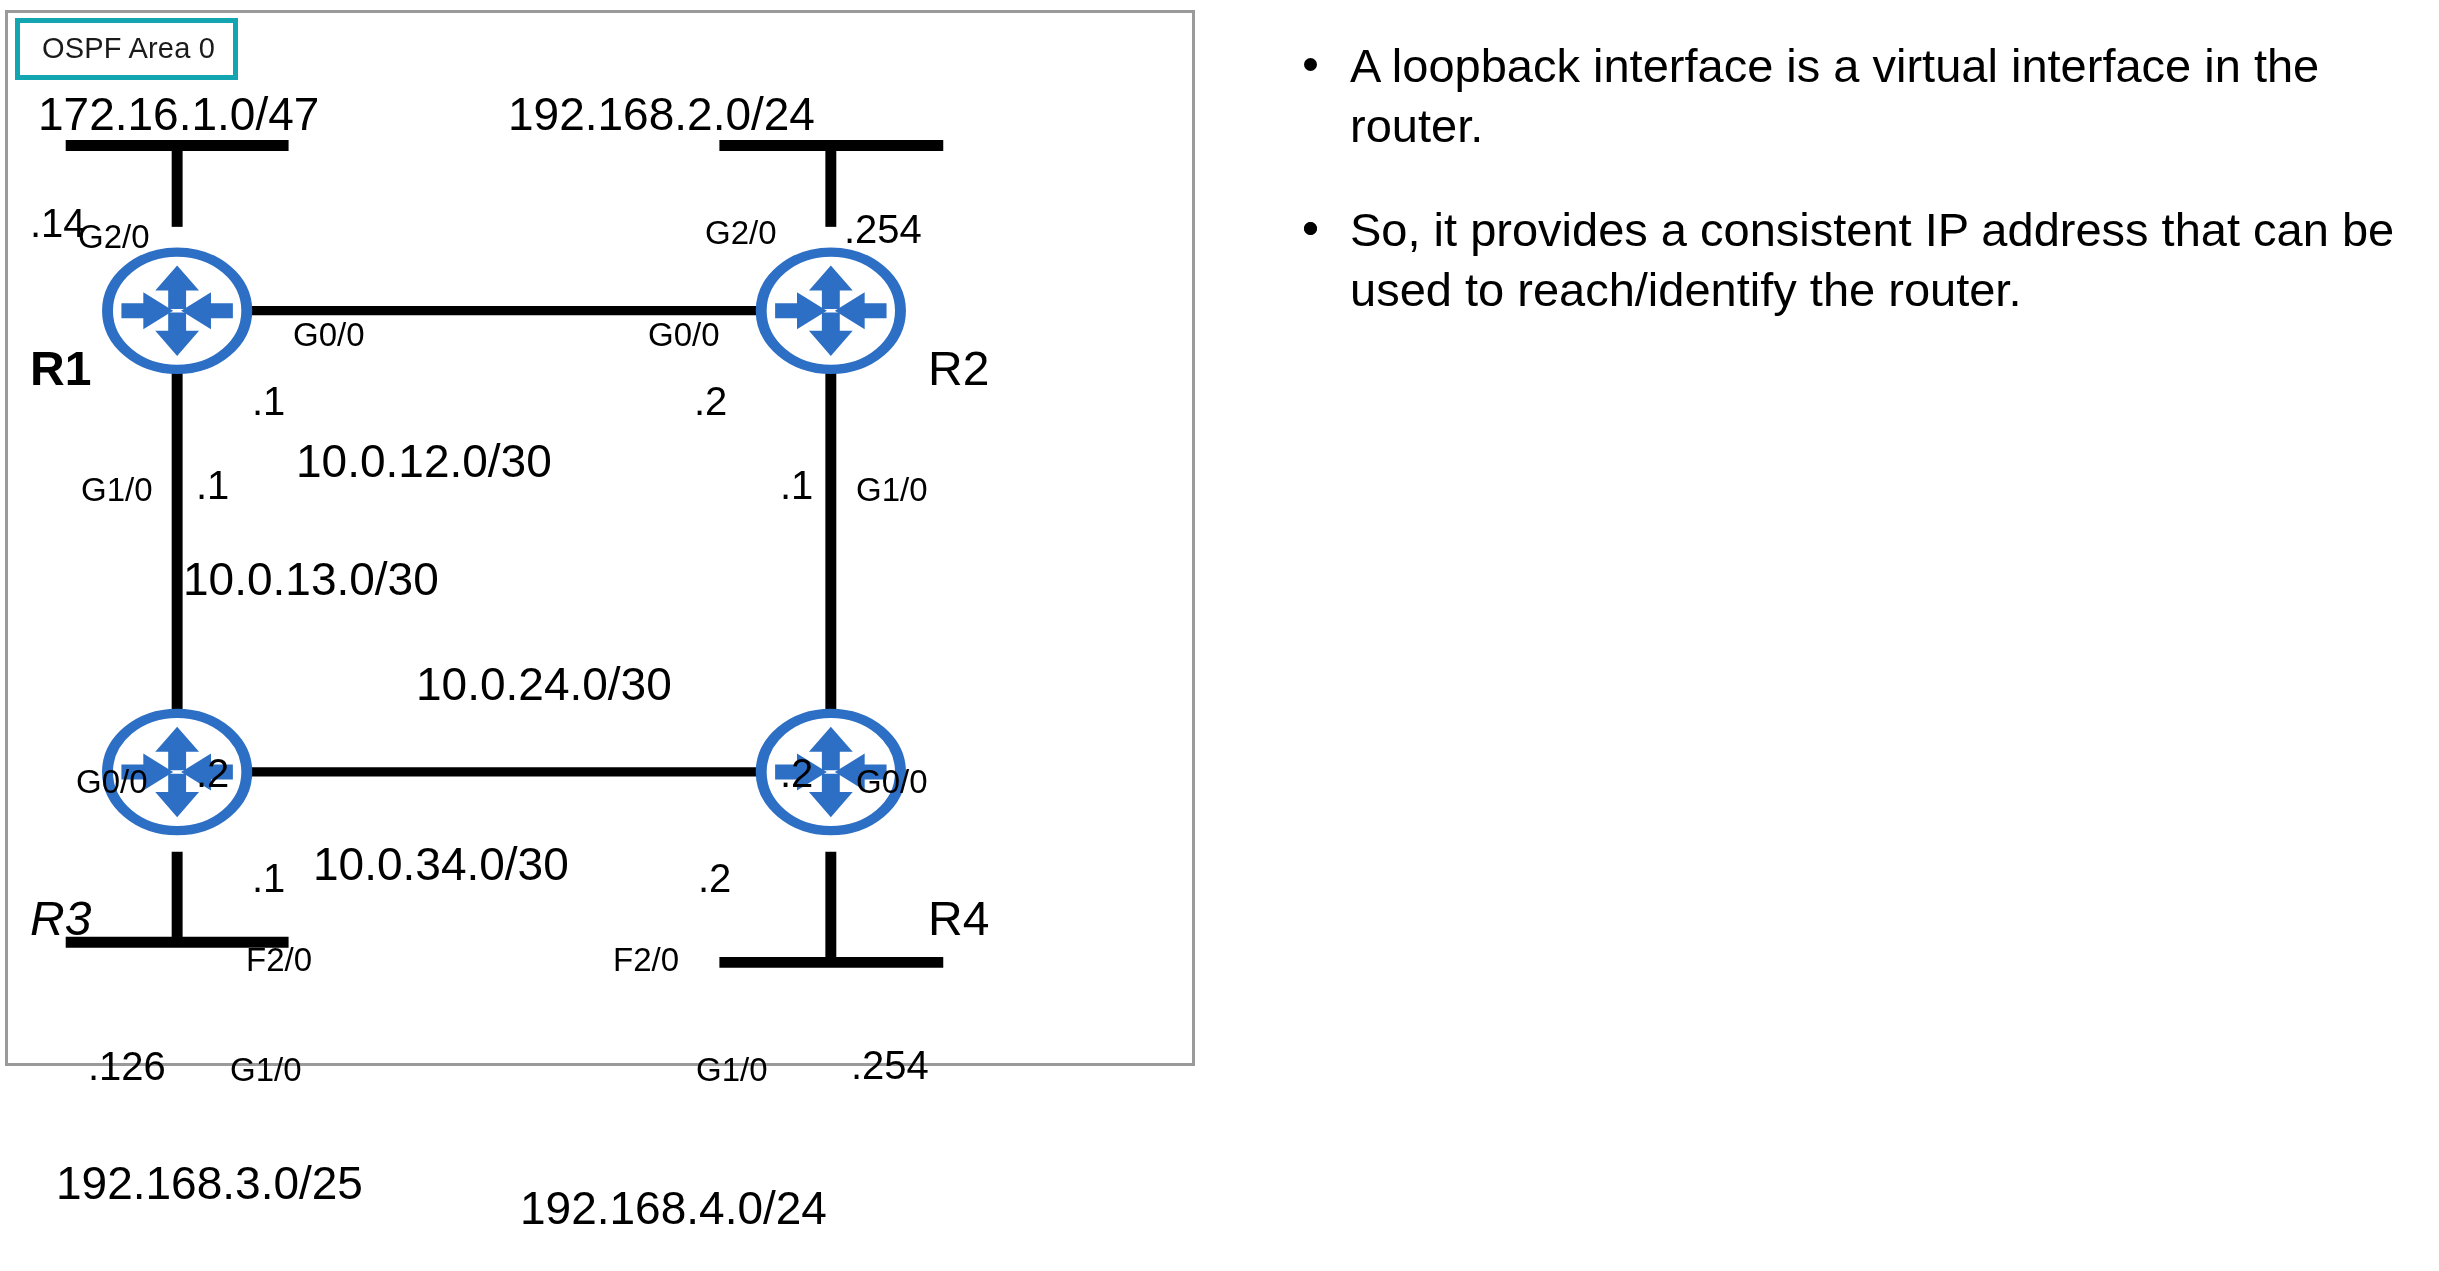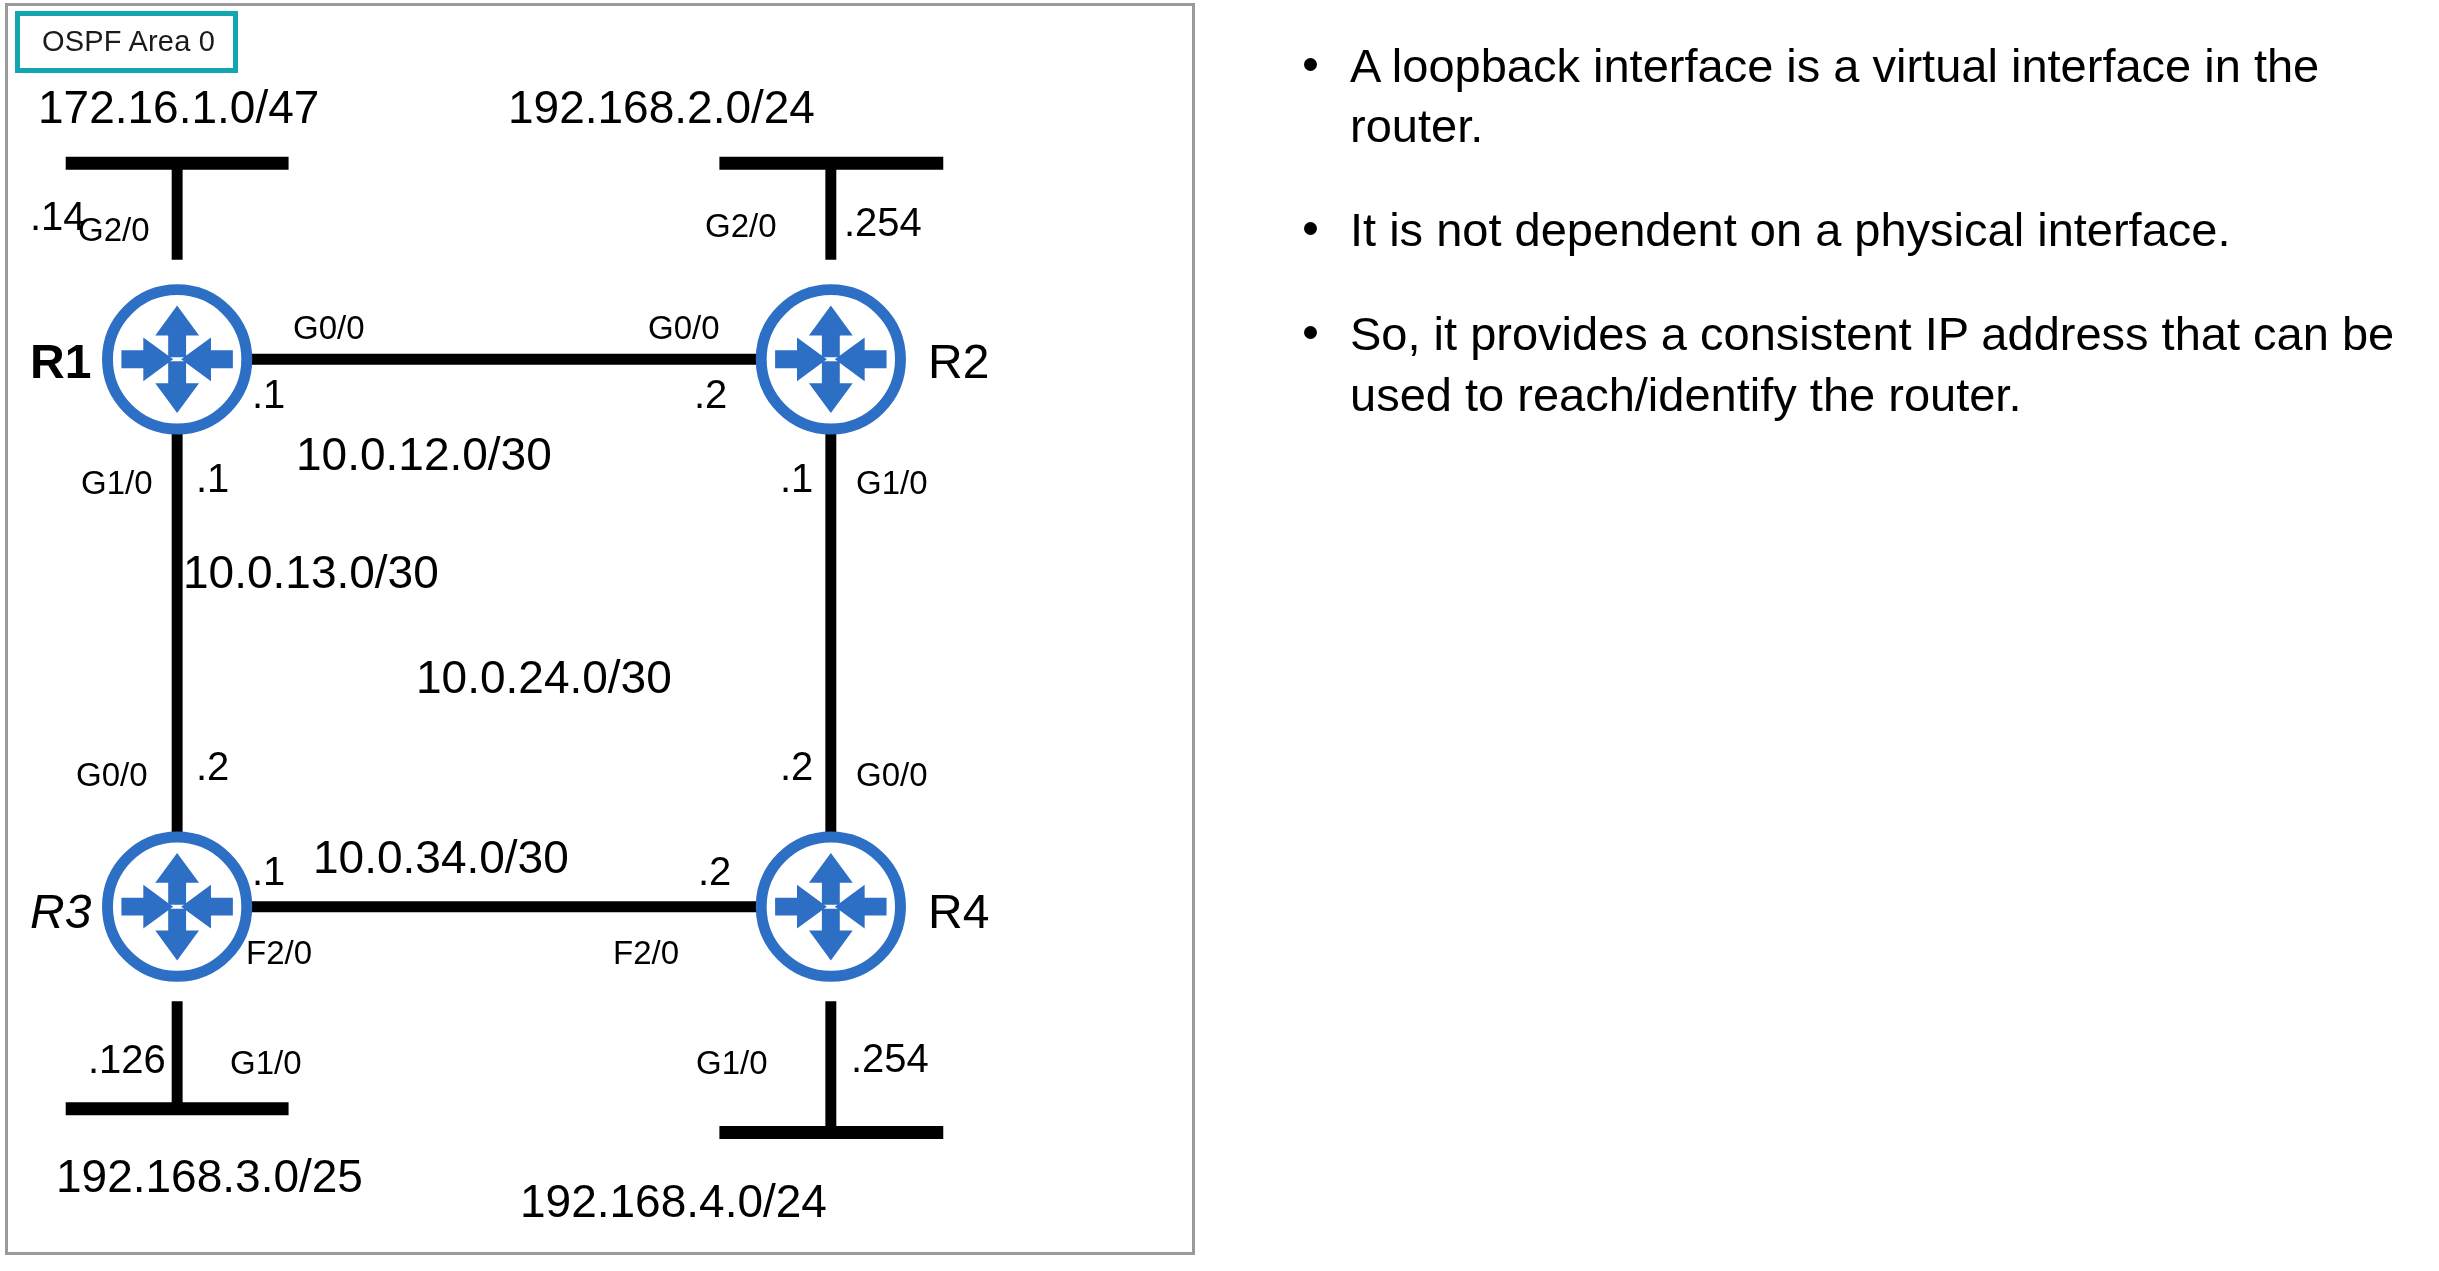--- a/index.html
+++ b/index.html
@@ -12,23 +12,23 @@
     height: 1271px;
     position: relative;
     font-family: "Liberation Sans", sans-serif;
     overflow: hidden;
   }
 
   
   #diagram-panel {
     position: absolute;
     left: 5px;
-    top: 3px;
+    top: 10px;
     width: 1190px;
-    height: 1252px;
+    height: 1056px;
     border: 3px solid #9a9a9a;
     box-sizing: border-box;
     background: #ffffff;
   }
   #diagram-svg {
     position: absolute;
     left: 0;
     top: 0;
     width: 100%;
     height: 100%;
@@ -197,20 +197,19 @@
 </div>
 
 <div id="bullets-panel">
   <ul id="bullet-list">
     <li>
       <span class="bullet-dot"></span>
       <span>A loopback interface is a virtual interface in the router.</span>
     </li>
     <li>
       <span class="bullet-dot"></span>
-      <span>It is not dependent on a physical interface.</span>
     </li>
     <li>
       <span class="bullet-dot"></span>
       <span>So, it provides a consistent IP address that can be used to reach/identify the router.</span>
     </li>
   </ul>
 </div>
 
 </body></html>

